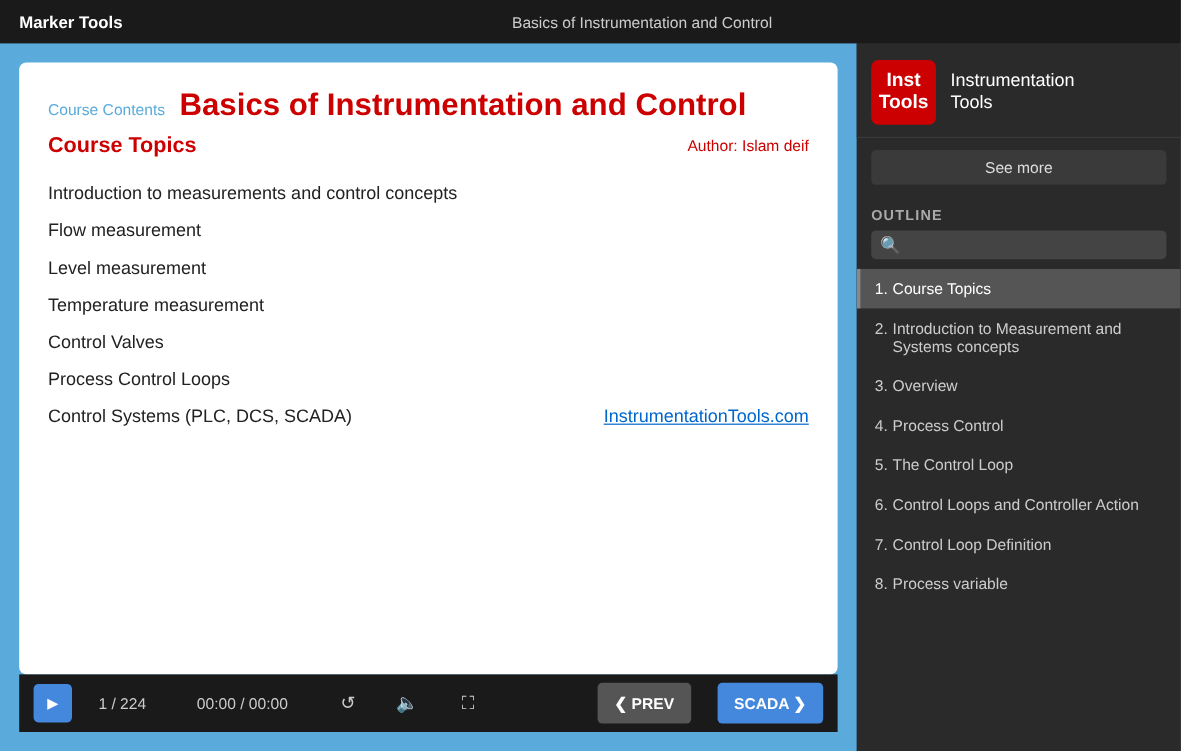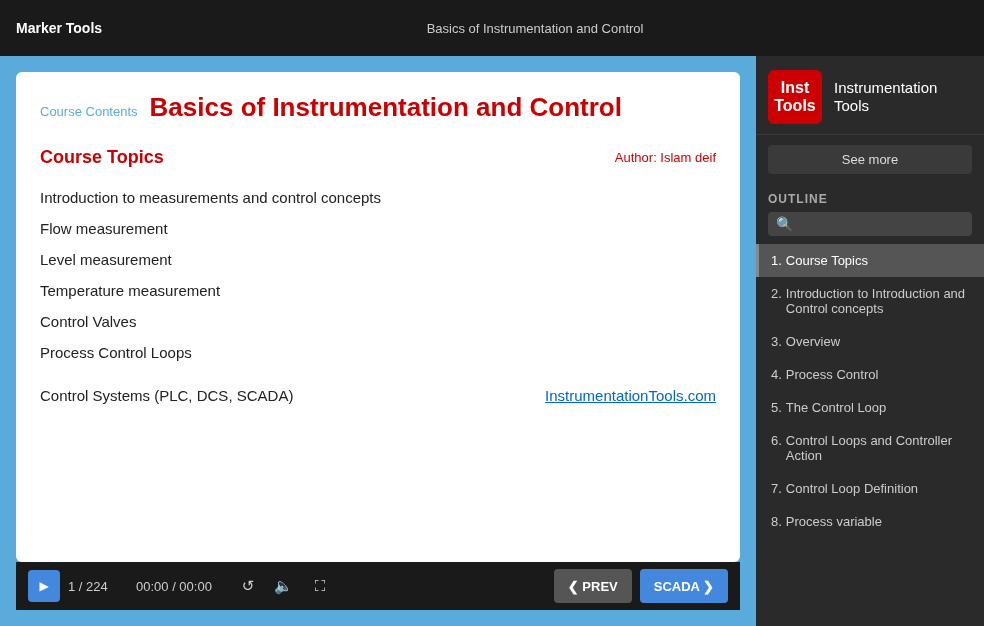--- a/index.html
+++ b/index.html
@@ -9,21 +9,21 @@
       background: #1a1a1a;
       font-family: Arial, sans-serif;
       overflow: hidden;
       display: flex;
       flex-direction: column;
     }
 
     
     .top-bar {
       background: #1a1a1a;
-      height: 56px;
+      height: 36px;
       display: flex;
       align-items: center;
       padding: 0 16px;
       justify-content: space-between;
       flex-shrink: 0;
     }
     .top-bar-left {
       color: #fff;
       font-size: 14px;
       font-weight: bold;
@@ -56,21 +56,21 @@
       border-radius: 6px;
       flex: 1;
       padding: 20px 24px;
       overflow: hidden;
     }
 
     .slide-header {
       display: flex;
       align-items: baseline;
       gap: 12px;
-      margin-bottom: 24px;
+      margin-bottom: 8px;
     }
     .slide-header-label {
       color: #5aabdc;
       font-size: 13px;
     }
     .slide-title {
       color: #cc0000;
       font-size: 26px;
       font-weight: bold;
     }
@@ -107,21 +107,21 @@
       font-size: 15px;
     }
 
     
     .controls-bar {
       background: #1a1a1a;
       height: 48px;
       display: flex;
       align-items: center;
       padding: 0 12px;
-      gap: 8px;
+      gap: 22px;
       flex-shrink: 0;
     }
     .play-btn {
       width: 32px;
       height: 32px;
       background: #4488dd;
       border: none;
       border-radius: 4px;
       display: flex;
       align-items: center;
@@ -176,21 +176,21 @@
       background: #555;
       color: #fff;
     }
     .next-btn {
       background: #4488dd;
       color: #fff;
     }
 
     
     .sidebar {
-      width: 228px;
+      width: 270px;
       background: #2a2a2a;
       display: flex;
       flex-direction: column;
       flex-shrink: 0;
     }
 
     .sidebar-header {
       background: #2a2a2a;
       padding: 14px 12px 10px;
       display: flex;
@@ -340,21 +340,21 @@
         <span class="author-text">Author: Islam deif</span>
       </div>
 
       <ul class="topic-list">
         <li>Introduction to measurements and control concepts</li>
         <li>Flow measurement</li>
         <li>Level measurement</li>
         <li>Temperature measurement</li>
         <li>Control Valves</li>
         <li>Process Control Loops</li>
-        <li style="display:flex; justify-content:space-between; align-items:center;margin-top:12px;">
+        <li style="display:flex; justify-content:space-between; align-items:center;">
           <span>Control Systems (PLC, DCS, SCADA)</span>
           <span class="website-link">InstrumentationTools.com</span>
         </li>
       </ul>
 
     </div>
 
     <div class="controls-bar">
       <button class="play-btn"></button>
       <span class="slide-counter">1 / 224</span>
@@ -388,21 +388,21 @@
       <span class="search-icon">🔍</span>
     </div>
 
     <ul class="outline-list">
       <li class="outline-item active">
         <span class="outline-item-num">1.</span>
         <span>Course Topics</span>
       </li>
       <li class="outline-item">
         <span class="outline-item-num">2.</span>
-        <span>Introduction to Introduction and Control concepts</span>
+        <span>Introduction to Measurement and Systems concepts</span>
       </li>
       <li class="outline-item">
         <span class="outline-item-num">3.</span>
         <span>Overview</span>
       </li>
       <li class="outline-item">
         <span class="outline-item-num">4.</span>
         <span>Process Control</span>
       </li>
       <li class="outline-item">

